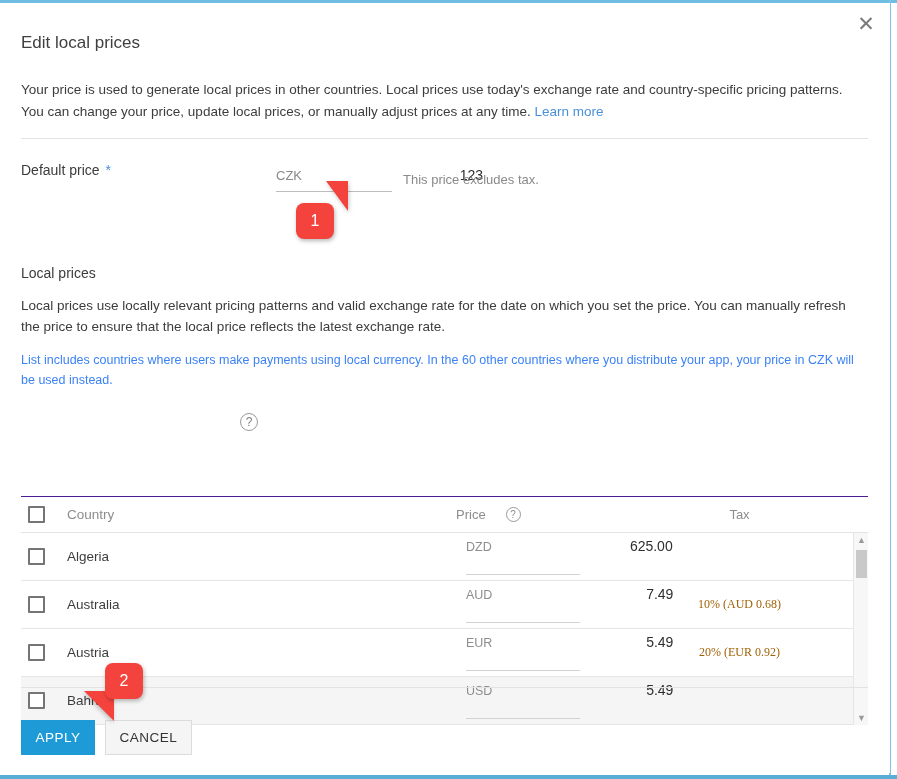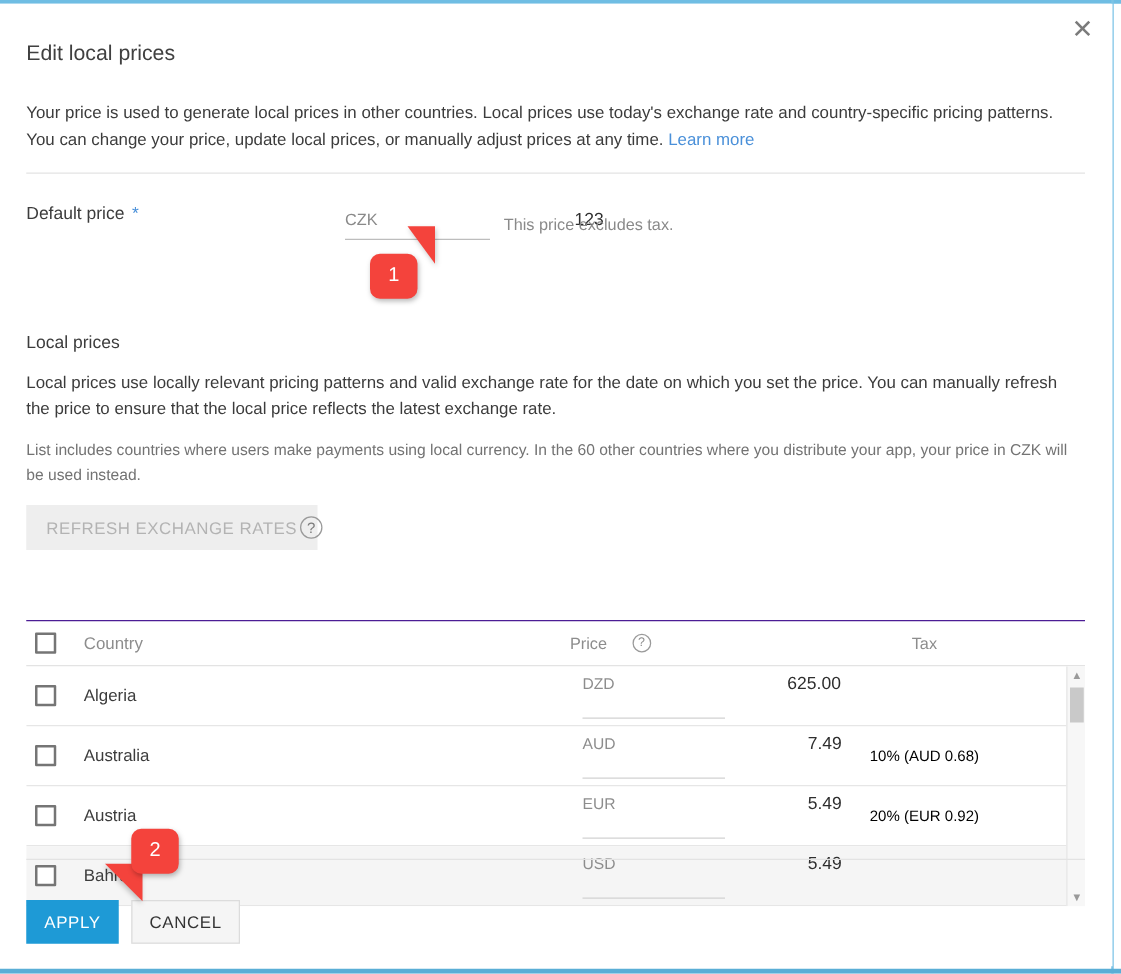--- a/index.html
+++ b/index.html
@@ -161,21 +161,21 @@
     line-height: 21px;
     color: #3c3c3c;
   }
   #local-prices-note {
     position: absolute;
     left: 21px;
     top: 347px;
     width: 845px;
     font-size: 12.5px;
     line-height: 20px;
-    color: #737373;
+    color: #3b82f6;
   }
 
   
   #refresh-rates-button {
     position: absolute;
     left: 21px;
     top: 401px;
     height: 36px;
     padding: 0 16px;
     background: #eeeeee;
@@ -315,21 +315,22 @@
     font-size: 14px;
     color: #2e2e2e;
     border: none;
     outline: none;
     background: transparent;
     font-family: "Liberation Sans", sans-serif;
     padding: 0;
   }
   .row-tax {
     font-size: 12px;
-    color: #000000;
+    color: #a16207;
+    font-family: Liberation Serif, serif;
   }
 
   
   #table-scrollbar {
     position: absolute;
     right: 0;
     top: 0;
     width: 15px;
     height: 192px;
     background: #f7f7f7;
@@ -465,21 +466,20 @@
     <span id="default-price-currency">CZK</span>
     <input id="default-price-input" type="text" value="123" style="">
   </div>
 
   <div id="default-price-note">This price excludes tax.</div>
 
   <div id="local-prices-title">Local prices</div>
   <div id="local-prices-description">Local prices use locally relevant pricing patterns and valid exchange rate for the date on which you set the price. You can manually refresh the price to ensure that the local price reflects the latest exchange rate.</div>
   <div id="local-prices-note">List includes countries where users make payments using local currency. In the 60 other countries where you distribute your app, your price in CZK will be used instead.</div>
 
-  <button id="refresh-rates-button">REFRESH EXCHANGE RATES</button>
   <div id="refresh-help-icon">?</div>
 
   <div id="price-table">
 
     <div id="table-header-row">
       <div class="col-check">
         <div class="checkbox"></div>
       </div>
       <div class="col-country">Country</div>
       <div class="col-price">

